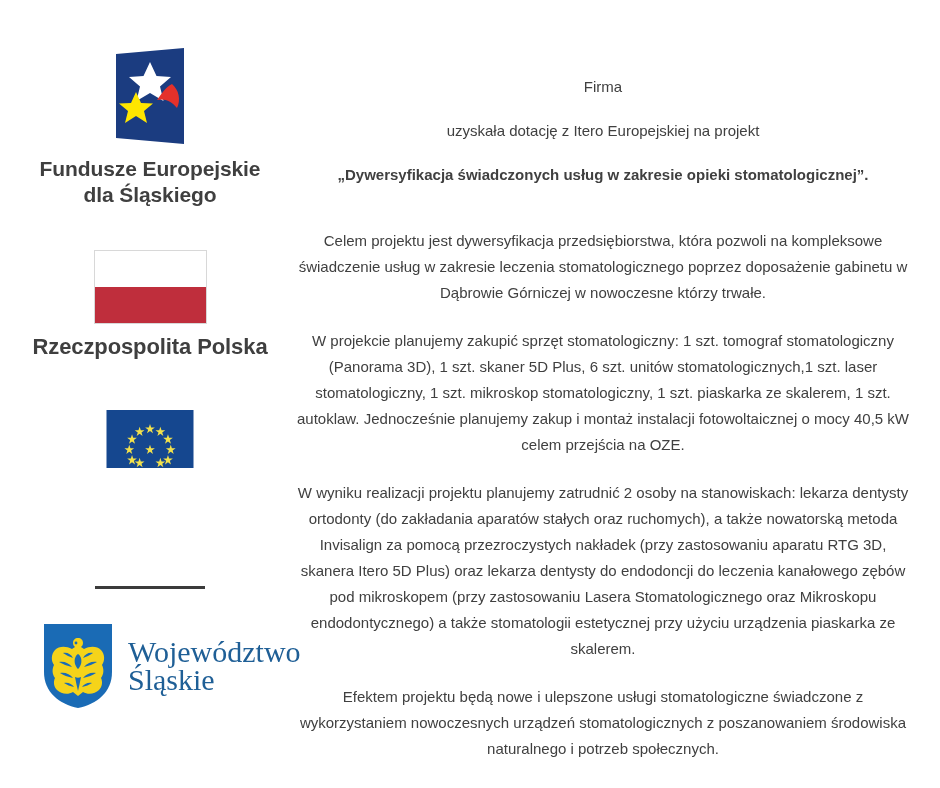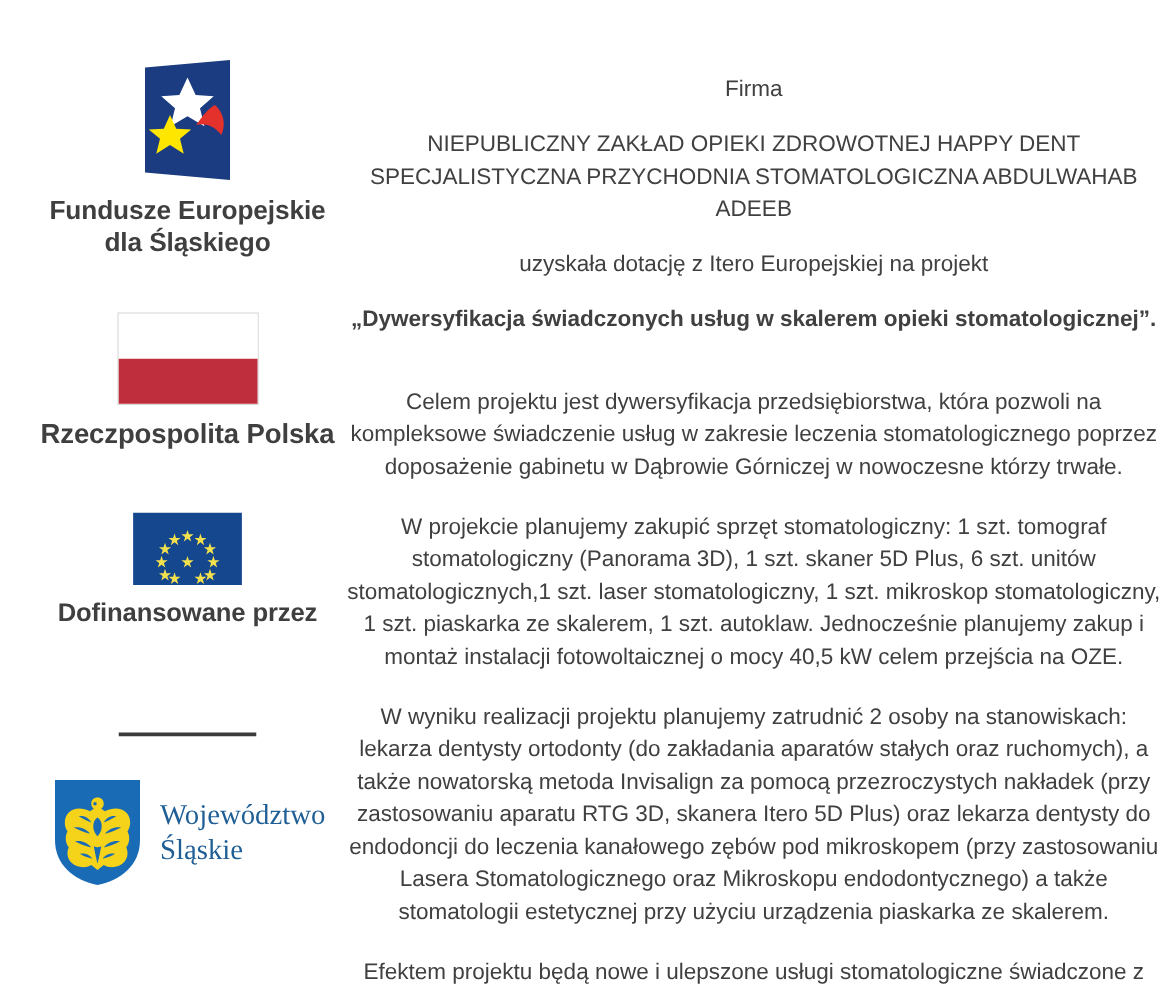--- a/index.html
+++ b/index.html
@@ -101,38 +101,38 @@
     top: 622px;
     width: 250px;
     display: flex;
     align-items: center;
     gap: 14px;
   }
   .ws-shield { width: 72px; height: 88px; display: block; flex: 0 0 auto; }
   .ws-text {
     font-family: "Liberation Serif", serif;
     color: #1f5f96;
-    font-size: 23px;
+    font-size: 30px;
     line-height: 28px;
     text-align: left;
   }
 
   
   .content {
     position: absolute;
     left: 276px;
     top: 0;
     width: 654px;
     padding-top: 58px;
     text-align: center;
     box-sizing: border-box;
   }
   .content p {
-    margin: 0;
-    font-size: 18px;
+    margin: 16px;
+    font-size: 15px;
     line-height: 26px;
     color: #404040;
   }
   .lead-firma  { margin-bottom: 18px !important; }
   .company     { margin-bottom: 18px !important; }
   .obtained    { margin-bottom: 18px !important; }
   .project-title {
     font-weight: bold;
     color: #2b2b2b;
     margin-bottom: 40px !important;
@@ -181,21 +181,20 @@
           <polygon points="84.8,33.5 86.4,38.4 91.5,38.4 87.4,41.5 88.9,46.4 84.8,43.3 80.7,46.4 82.2,41.5 78.1,38.4 83.2,38.4"></polygon>
           <polygon points="31.4,47.8 33,52.7 38.1,52.7 34,55.8 35.5,60.7 31.4,57.6 27.3,60.7 28.8,55.8 24.7,52.7 29.8,52.7"></polygon>
           <polygon points="88.6,47.8 90.2,52.7 95.3,52.7 91.2,55.8 92.7,60.7 88.6,57.6 84.5,60.7 86,55.8 81.9,52.7 87,52.7"></polygon>
           <polygon points="35.2,62.1 36.8,67 41.9,67 37.8,70.1 39.3,75 35.2,71.9 31.1,75 32.6,70.1 28.5,67 33.6,67"></polygon>
           <polygon points="84.8,62.1 86.4,67 91.5,67 87.4,70.1 88.9,75 84.8,71.9 80.7,75 82.2,70.1 78.1,67 83.2,67"></polygon>
           <polygon points="45.7,66 47.3,70.9 52.4,70.9 48.3,74 49.8,78.9 45.7,75.8 41.6,78.9 43.1,74 39,70.9 44.1,70.9"></polygon>
           <polygon points="74.3,66 75.9,70.9 81,70.9 76.9,74 78.4,78.9 74.3,75.8 70.2,78.9 71.7,74 67.6,70.9 72.7,70.9"></polygon>
         </g>
       </svg>
       <div class="logo-caption eu-caption">
-        <div>Dofinansowane przez</div>
       </div>
     </div>
 
     <div class="divider"></div>
 
     <div class="ws-block">
       <svg class="ws-shield" viewBox="0 0 72 88">
         <path d="M2 2 H70 V50 C70 70 55 82 36 86 C17 82 2 70 2 50 Z" fill="#1a6bb5"></path>
         <g fill="#f5d31a">
           <path d="M36 16 C33 16 31 18 31 21 C31 23 32 24 33 25 L30 27 C24 24 17 24 13 28 C9 32 9 39 12 43 C10 47 10 52 13 56 C11 60 12 65 15 68 C19 72 26 73 31 70 L36 74 L41 70 C46 73 53 72 57 68 C60 65 61 60 59 56 C62 52 62 47 60 43 C63 39 63 32 59 28 C55 24 48 24 42 27 L39 25 C40 24 41 23 41 21 C41 18 39 16 36 16 Z"></path>
@@ -216,23 +215,22 @@
       </svg>
       <div class="ws-text">
         <div>Województwo</div>
         <div>Śląskie</div>
       </div>
     </div>
   </div>
 
   <div class="content">
     <p class="lead-firma">Firma</p>
-    <p class="company">NIEPUBLICZNY ZAKŁAD OPIEKI ZDROWOTNEJ HAPPY DENT SPECJALISTYCZNA PRZYCHODNIA STOMATOLOGICZNA ABDULWAHAB ADEEB</p>
     <p class="obtained">uzyskała dotację z Itero Europejskiej na projekt</p>
-    <p class="project-title">„Dywersyfikacja świadczonych usług w skalerem opieki stomatologicznej”.</p>
+    <p class="project-title">„Dywersyfikacja świadczonych usług w zakresie opieki stomatologicznej”.</p>
 
     <p class="para">Celem projektu jest dywersyfikacja przedsiębiorstwa, która pozwoli na kompleksowe świadczenie usług w zakresie leczenia stomatologicznego poprzez doposażenie gabinetu  w Dąbrowie Górniczej w nowoczesne którzy trwałe.</p>
     <p class="para">W projekcie planujemy zakupić sprzęt stomatologiczny: 1 szt. tomograf stomatologiczny (Panorama 3D), 1 szt. skaner 5D Plus, 6 szt. unitów stomatologicznych,1 szt. laser stomatologiczny, 1 szt. mikroskop stomatologiczny, 1 szt. piaskarka ze skalerem, 1 szt. autoklaw. Jednocześnie planujemy zakup i montaż instalacji fotowoltaicznej o mocy 40,5 kW celem przejścia na OZE.</p>
     <p class="para">W wyniku realizacji projektu planujemy zatrudnić 2 osoby na stanowiskach: lekarza dentysty ortodonty (do zakładania aparatów stałych oraz ruchomych), a także nowatorską metoda Invisalign za pomocą przezroczystych nakładek  (przy zastosowaniu aparatu RTG 3D, skanera Itero 5D Plus) oraz lekarza dentysty do endodoncji do leczenia kanałowego zębów pod mikroskopem (przy zastosowaniu Lasera Stomatologicznego oraz Mikroskopu endodontycznego) a także stomatologii estetycznej przy użyciu urządzenia piaskarka ze skalerem.</p>
     <p class="para">Efektem projektu będą nowe i ulepszone usługi stomatologiczne świadczone z wykorzystaniem nowoczesnych urządzeń stomatologicznych z poszanowaniem środowiska naturalnego i potrzeb społecznych.</p>
 
   </div>
 
 </div>
 

